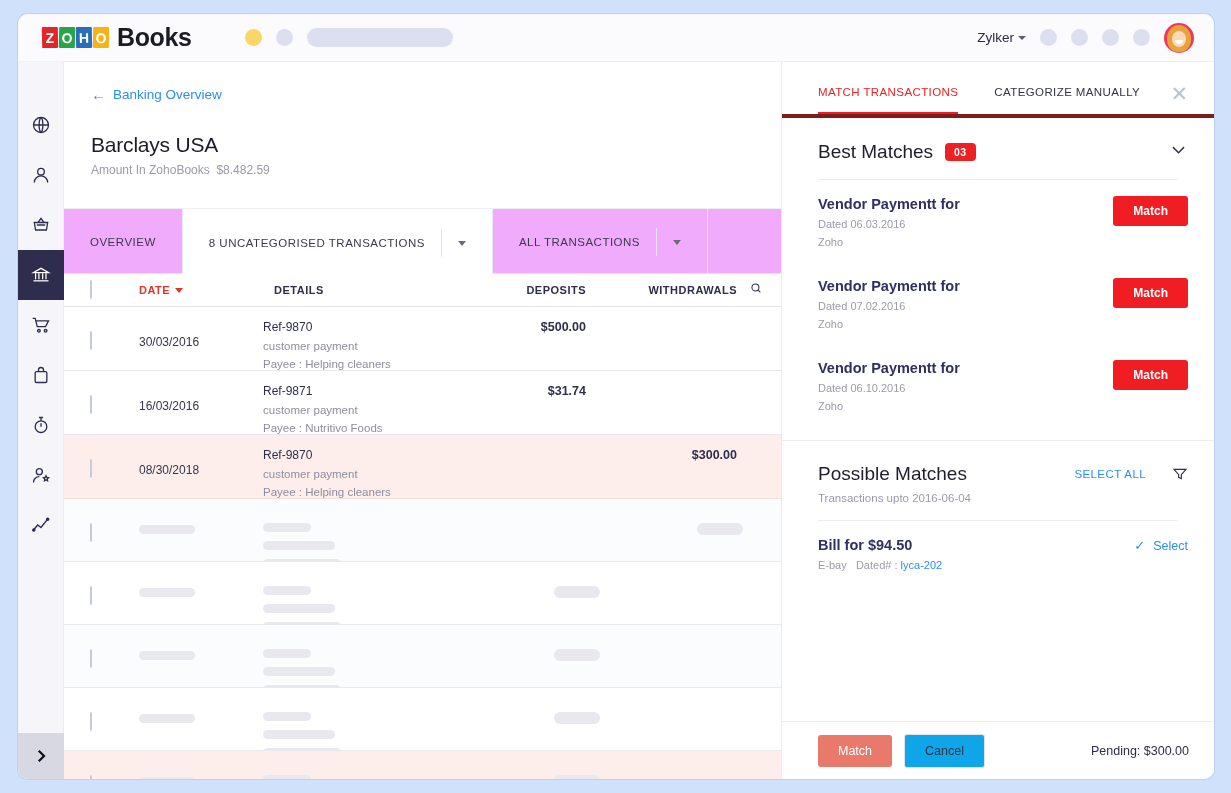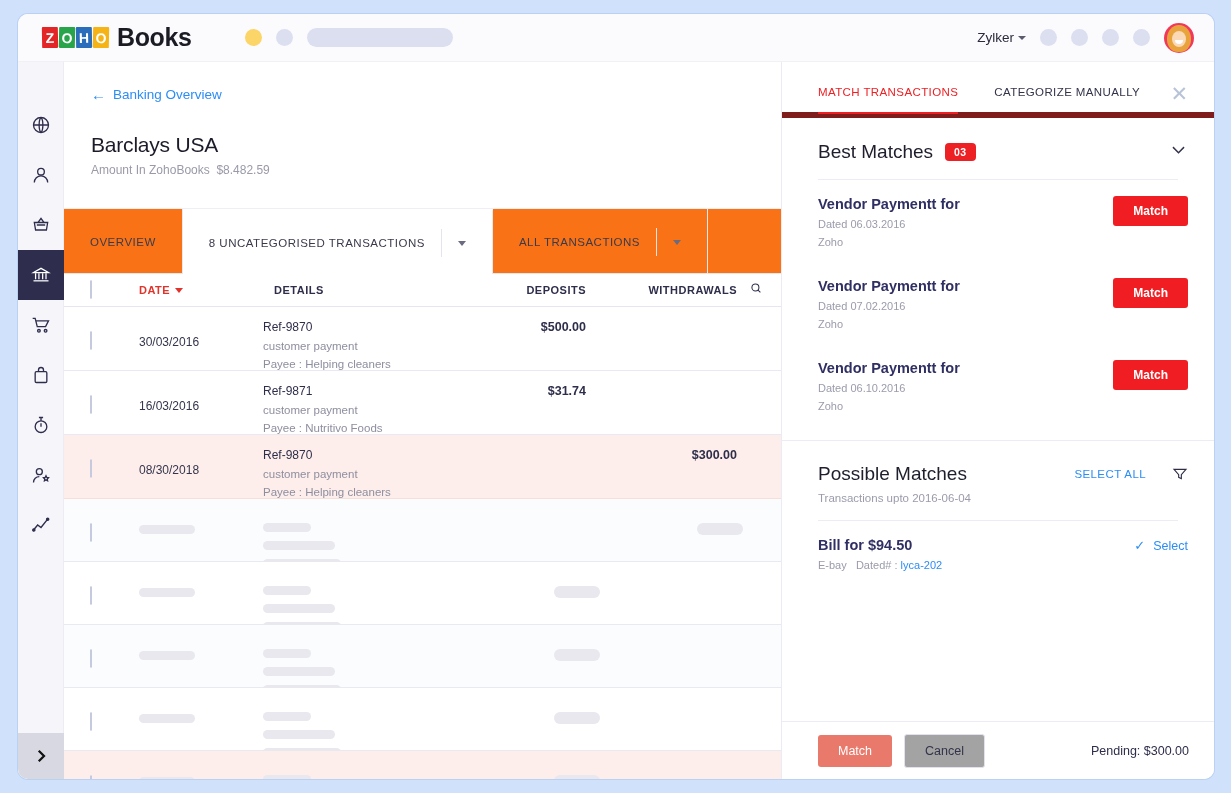--- a/index.html
+++ b/index.html
@@ -69,21 +69,21 @@
   }
 
   
   .content { position:absolute; left:46px; top:48px; width:735px; height:717px; background:#fff;}
   .back { margin: 24px 0 0 27px; font-size:13.5px; color:#2c8df5; display:flex; align-items:center; gap:7px;}
   .back .arw { font-size:15px; }
   .acct { margin: 30px 0 0 27px; }
   .acct h1 { font-size:21px; font-weight:400; color:#1b1b29; letter-spacing:-.2px;}
   .acct .sub { margin-top:6px; font-size:12px; color:#9a9aa8; }
 
-  .tabs { position:absolute; left:0; top:146px; width:735px; height:66px; background:#f97316; border-top:1px solid #eeeef4; border-bottom:1px solid #e7e7f0; display:flex;}
+  .tabs { position:absolute; left:0; top:146px; width:735px; height:66px; background:#f0abfc; border-top:1px solid #eeeef4; border-bottom:1px solid #e7e7f0; display:flex;}
   .tab { height:66px; display:flex;align-items:center; justify-content:center; font-size:11.5px; letter-spacing:.5px; color:#3a3a4c; padding:0 26px; border-right:1px solid #e8e8f1;}
   .tab.active { background:#fff; border-top:2px solid #fff; }
   .tab .dd { margin-left:16px; padding-left:16px; border-left:1px solid #e4e4ee; height:28px; display:flex;align-items:center;}
   .tab .dd i { display:inline-block;width:0;height:0;border-left:4px solid transparent;border-right:4px solid transparent;border-top:5px solid #6b6b80;}
   .tab.flex { flex:1; border-right:none;}
 
   .thead { position:absolute; left:0; top:212px; width:735px; height:33px; display:flex; align-items:center; border-bottom:1px solid #e6e6ef; background:#fff;}
   .cb { width:13px;height:13px;border:1.4px solid #c6cade;border-radius:3px; background:#fff; flex:none;}
   .th { font-size:11px; font-weight:700; letter-spacing:.5px; color:#2e2e4b;}
   .th.date { color:#e0342b; display:flex; align-items:center; gap:5px;}
@@ -114,21 +114,21 @@
   .row.skel .s3 { position:absolute; left:199px; top:42px; width:72px; height:9px; background:#e8e8ee; border-radius:5px;}
   .row.skel .s4 { position:absolute; left:199px; top:60px; width:78px; height:9px; background:#e8e8ee; border-radius:5px;}
   .row.skel .sdep { position:absolute; left:490px; top:24px; width:46px; height:12px; background:#e8e8ee; border-radius:6px;}
   .row.skel .swdr { position:absolute; left:633px; top:24px; width:46px; height:12px; background:#e8e8ee; border-radius:6px;}
 
   .vscroll { position:absolute; left:732px; top:245px; width:5px; height:472px; border-radius:3px; background:#dfe0f2;}
   .vscroll .thumb { position:absolute; left:0; top:0; width:5px; height:380px; background:#d3d4ef; border-radius:3px;}
 
   
   .panel { position:absolute; left:763px; top:48px; width:433px; height:717px; background:#fff; border-left:1px solid #eceaf4;}
-  .ptabs { height:56px; display:flex; align-items:flex-start; padding:24px 0 0 0; border-bottom:6px solid #7f1d1d; position:relative;}
+  .ptabs { height:56px; display:flex; align-items:flex-start; padding:24px 0 0 0; border-bottom:4px solid #7f1d1d; position:relative;}
   .ptab { font-size:11.5px; letter-spacing:.4px; color:#33334a; padding:0 0 14px 0; margin-left:36px; }
   .ptab.active { color:#ed2024; border-bottom:2.5px solid #ed2024;}
   .ptab:nth-child(2){ margin-left:36px;}
   .pclose { position:absolute; right:26px; top:21px; color:#b9c3d8; font-size:21px; line-height:1; font-weight:300;}
 
   .sec-head { padding: 22px 26px 0 36px; display:flex; align-items:center;}
   .sec-head h2 { font-size:19px; font-weight:400; color:#1e1e2c; }
   .badge { margin-left:12px; background:#ed2024; color:#fff; font-size:10.5px; font-weight:700; border-radius:4px; padding:3px 9px; letter-spacing:.4px;}
   .chev { margin-left:auto; color:#33334a; font-size:16px;}
   .sec-rule { margin: 16px 36px 0 36px; height:1px; background:#ececf4;}
@@ -151,21 +151,21 @@
   .pm-item { position:relative; padding: 16px 26px 14px 36px; }
   .pm-item .t { font-size:14.5px; color:#2f2f63; font-weight:700;}
   .pm-item .d { font-size:11px; color:#9b9bab; margin-top:6px;}
   .pm-item .m { font-size:11px; color:#9b9bab; margin-top:6px;}
   .pm-item .m a { color:#2c8df5; }
   .pm-sel { position:absolute; right:26px; top:17px; font-size:12.5px; color:#2c8df5; display:flex;align-items:center; gap:8px;}
   .pm-sel .tick { color:#2c8df5; font-size:13px;}
 
   .panel-foot { position:absolute; left:0; bottom:0; width:433px; height:58px; border-top:1px solid #ececf4; display:flex; align-items:center; padding:0 26px 0 36px;}
   .btn-match { background:#e8796b; color:#fff; border:none; font-size:12.5px; padding:9px 20px; border-radius:3px; font-family:"Liberation Sans",sans-serif;}
-  .btn-cancel { background:#a3a3a3; color:#33334a; border:1px solid #e2e2ec; font-size:12.5px; padding:9px 20px; border-radius:3px; margin-left:12px; font-family:"Liberation Sans",sans-serif;}
+  .btn-cancel { background:#0ea5e9; color:#33334a; border:1px solid #e2e2ec; font-size:12.5px; padding:9px 20px; border-radius:3px; margin-left:12px; font-family:"Liberation Sans",sans-serif;}
   .pending { margin-left:auto; font-size:12.5px; color:#2e2e4b;}
 </style>
 </head>
 <body>
 
 <div class="frame">
 <div class="app">
 
   <div class="topbar">
     <div class="logo-wrap">

